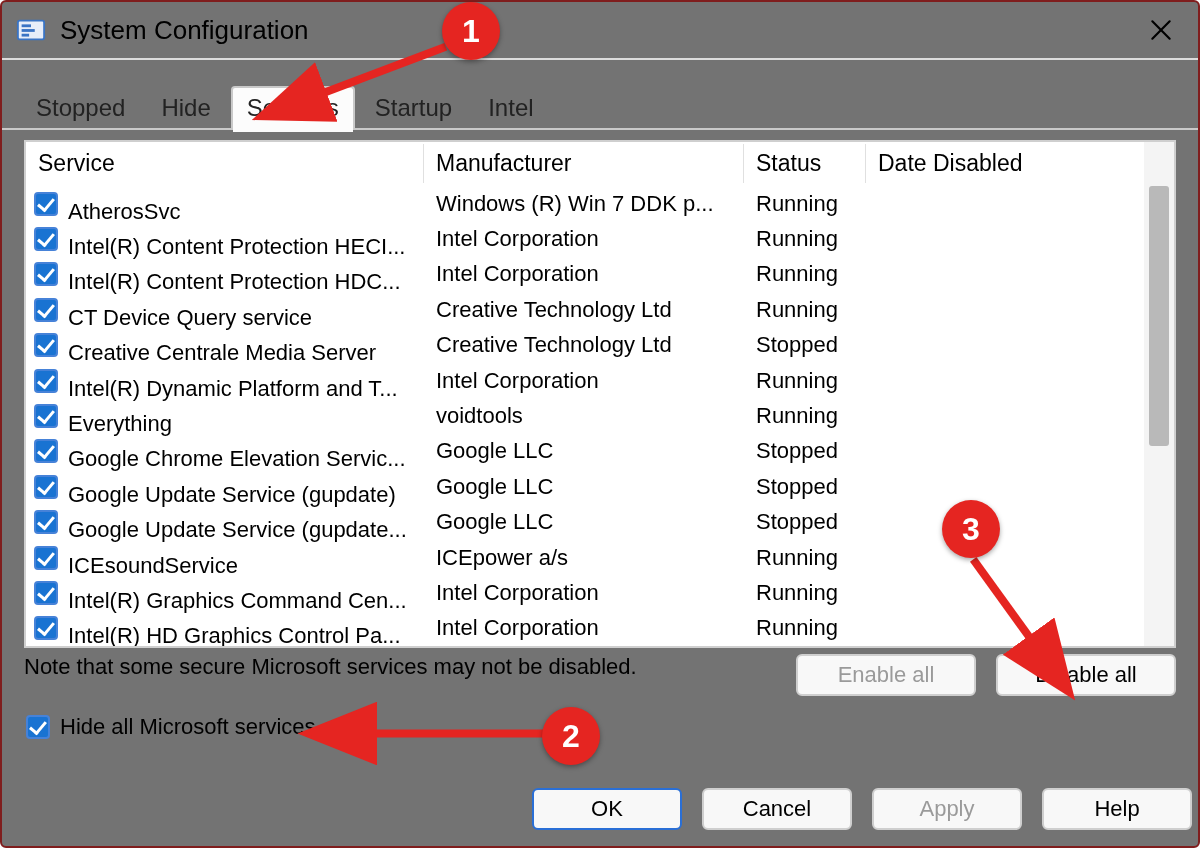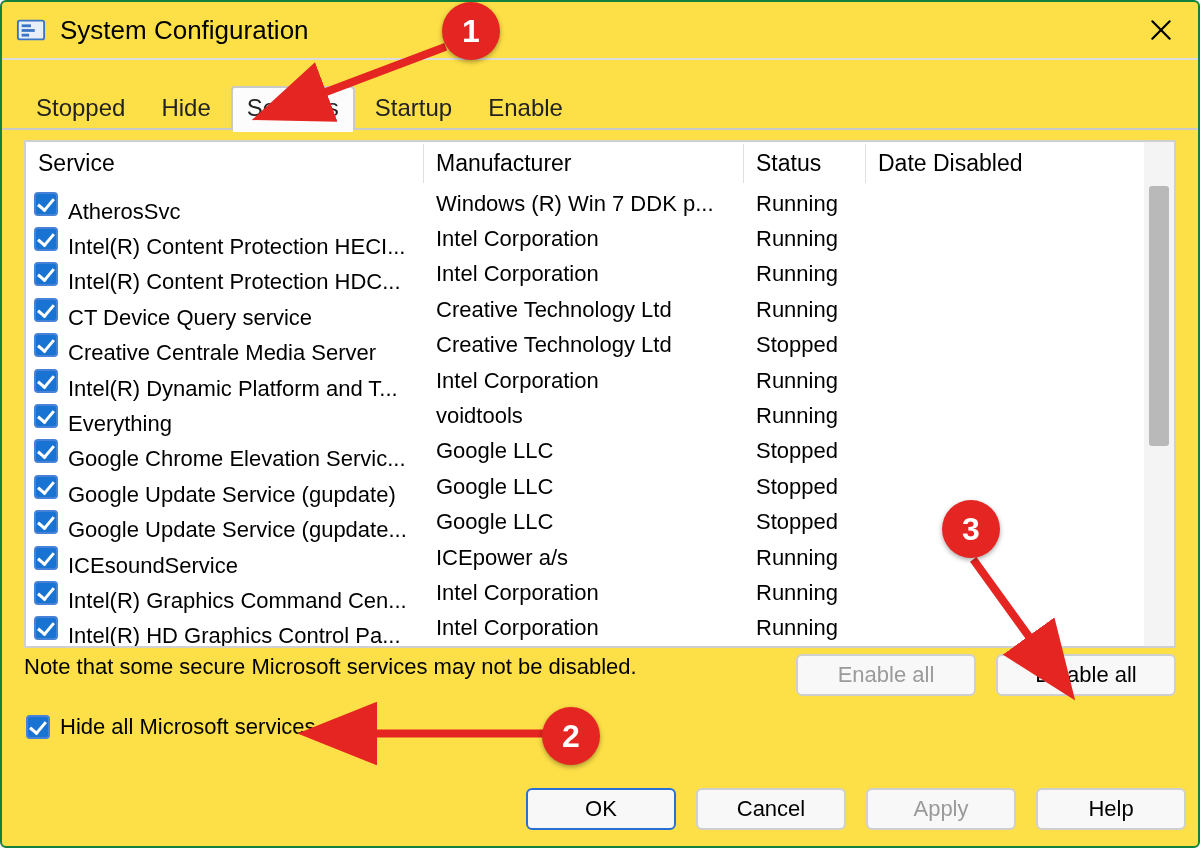--- a/index.html
+++ b/index.html
@@ -8,22 +8,22 @@
     width: 1200px; height: 848px;
     font-family: "Segoe UI", Arial, sans-serif;
     font-size: 22px;
     background: #fcfcfc;
     color: #000;
     overflow: hidden;
   }
   .window {
     position: relative;
     width: 1200px; height: 848px;
-    border: 2px solid #15803d;
-    background: #fde047;
+    border: 2px solid #7f1d1d;
+    background: #737373;
     border-radius: 6px;
   }
   
   .titlebar {
     display: flex; align-items: center;
     height: 58px;
     padding: 0 16px 0 14px;
     border-bottom: 2px solid #dcdcdc;
   }
   .titlebar .app-icon {
@@ -182,21 +182,21 @@
   .hide-row{
     display:flex;
     align-items:center;
     margin-top:18px;
   }
   .hide-row .chk{ margin-left:2px; }
   .hide-row .lbl{ font-size:22px; color:#000; }
 
   .footer{
     position:absolute;
-    right:12px; bottom:16px;
+    right:6px; bottom:16px;
     display:flex;
     gap:20px;
   }
   .footer .btn{ min-width:150px; }
 
   
   .ann{ position:absolute; left:0; top:0; width:100%; height:100%; pointer-events:none; z-index:50; }
   .ann svg{ width:100%; height:100%; }
   .badge{
     position:absolute;
@@ -230,21 +230,21 @@
           <path d="M4 4 L20 20 M20 4 L4 20" stroke="#000" stroke-width="2" fill="none" stroke-linecap="round"></path>
         </svg>
     </span>
   </div>
 
   <div class="tabs" id="tab-strip">
       <div class="tab">Stopped</div>
       <div class="tab">Hide</div>
       <div class="tab active">Services</div>
       <div class="tab">Startup</div>
-      <div class="tab">Enable</div>
+      <div class="tab">Intel</div>
     </div>
 
   <div class="content">
     <div class="listbox">
       <div class="cols">
         <div class="headers">
           <div class="c-service">Service</div>
           <div class="c-mfr">Manufacturer</div>
           <div class="c-status">Status</div>
           <div class="c-date">Date Disabled</div>

